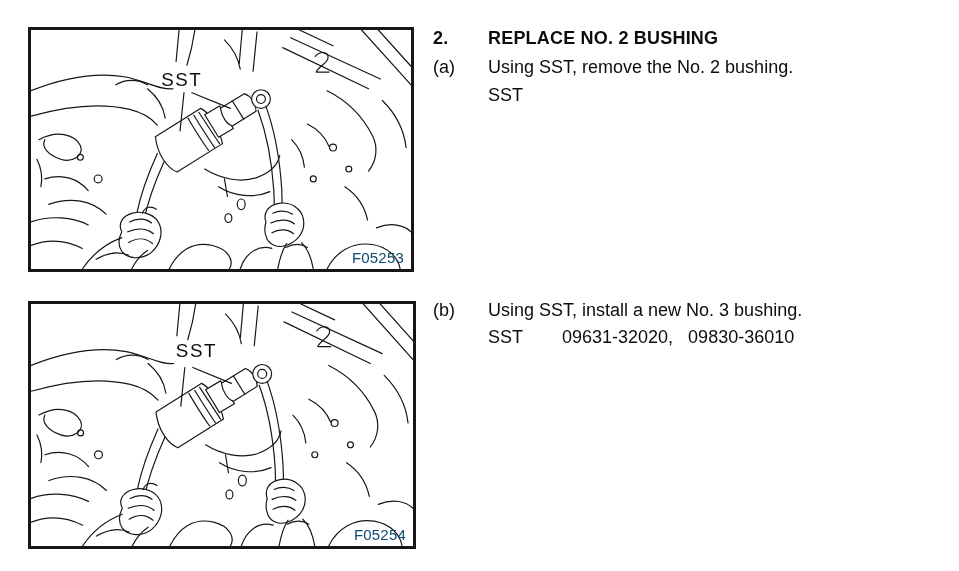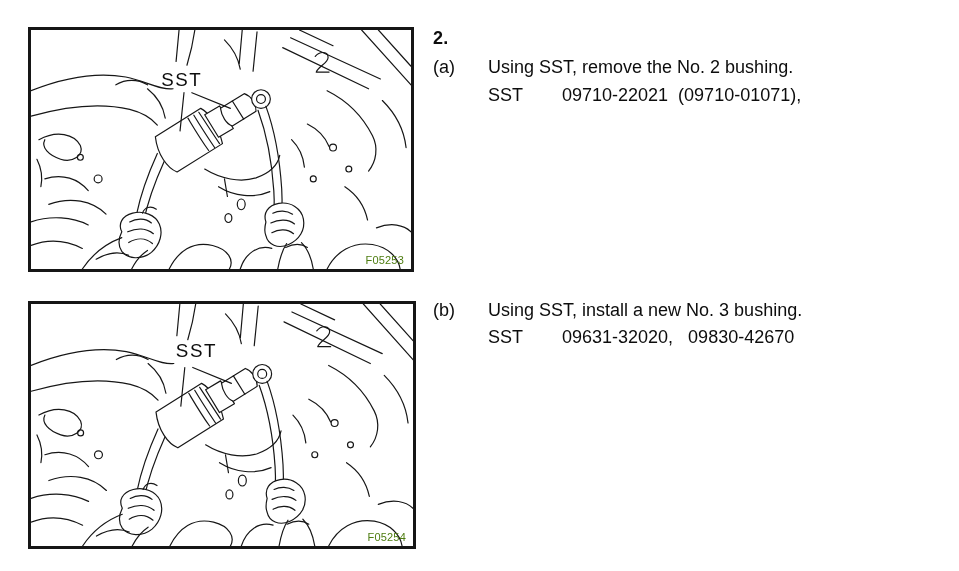--- a/index.html
+++ b/index.html
@@ -7,21 +7,21 @@
     position:relative;width:959px;height:571px;background:#ffffff;overflow:hidden;
     font-family:"Liberation Sans",sans-serif;color:#0d0d0d;
   }
   .figure-box{
     position:absolute;box-sizing:border-box;border:3px solid #161616;background:#ffffff;
   }
   .figure-box svg{position:absolute;left:0;top:0;width:100%;height:100%;display:block;}
   #fig-a{left:28px;top:27px;width:386px;height:245px;}
   #fig-b{left:28px;top:301px;width:388px;height:248px;}
   .fig-code{
-    position:absolute;right:7px;bottom:3px;font-size:11px;letter-spacing:.2px;color:#4d7c0f;
+    position:absolute;right:7px;bottom:3px;font-size:15px;letter-spacing:.2px;color:#0c4a6e;
     background:transparent;
   }
   .text-block{position:absolute;left:433px;width:520px;font-size:18px;line-height:27.4px;}
   #block-a{top:25px;}
   #block-b{top:297px;}
   .line{display:grid;grid-template-columns:55px 1fr;}
   .line.heading{margin-bottom:2px;}
   .marker{white-space:pre;}
   .content{white-space:pre;}
   .bold{font-weight:bold;letter-spacing:.2px;}
@@ -132,47 +132,47 @@
     <svg viewBox="0 0 385 244" preserveAspectRatio="none">
       <use href="#engine-scene"></use>
       <text x="146" y="53" font-family="Liberation Sans, sans-serif" font-size="19" letter-spacing="1.5" fill="#0d0d0d">SST</text>
     </svg>
     <div class="fig-code">F05254</div>
   </div>
 
   <div class="text-block" id="block-a">
     <div class="line heading">
       <span class="marker bold">2.</span>
+      <span class="content bold">REPLACE NO. 2 BUSHING</span>
     </div>
     <div class="line">
       <span class="marker">(a)</span>
       <span class="content">Using SST, remove the No. 2 bushing.</span>
     </div>
     <div class="line">
       <span class="marker"></span>
       <span class="content sst-grid">
         <span>SST</span>
-        <span>09710-22021  (09710-01071),</span>
       </span>
     </div>
     <div class="line">
       <span class="marker"></span>
       <span class="content sst-grid">
         <span></span>
       </span>
     </div>
   </div>
 
   <div class="text-block" id="block-b">
     <div class="line">
       <span class="marker">(b)</span>
       <span class="content">Using SST, install a new No. 3 bushing.</span>
     </div>
     <div class="line">
       <span class="marker"></span>
       <span class="content sst-grid">
         <span>SST</span>
-        <span>09631-32020,   09830-42670</span>
+        <span>09631-32020,   09830-36010</span>
       </span>
     </div>
   </div>
 
 </div>
 
 </body></html>

